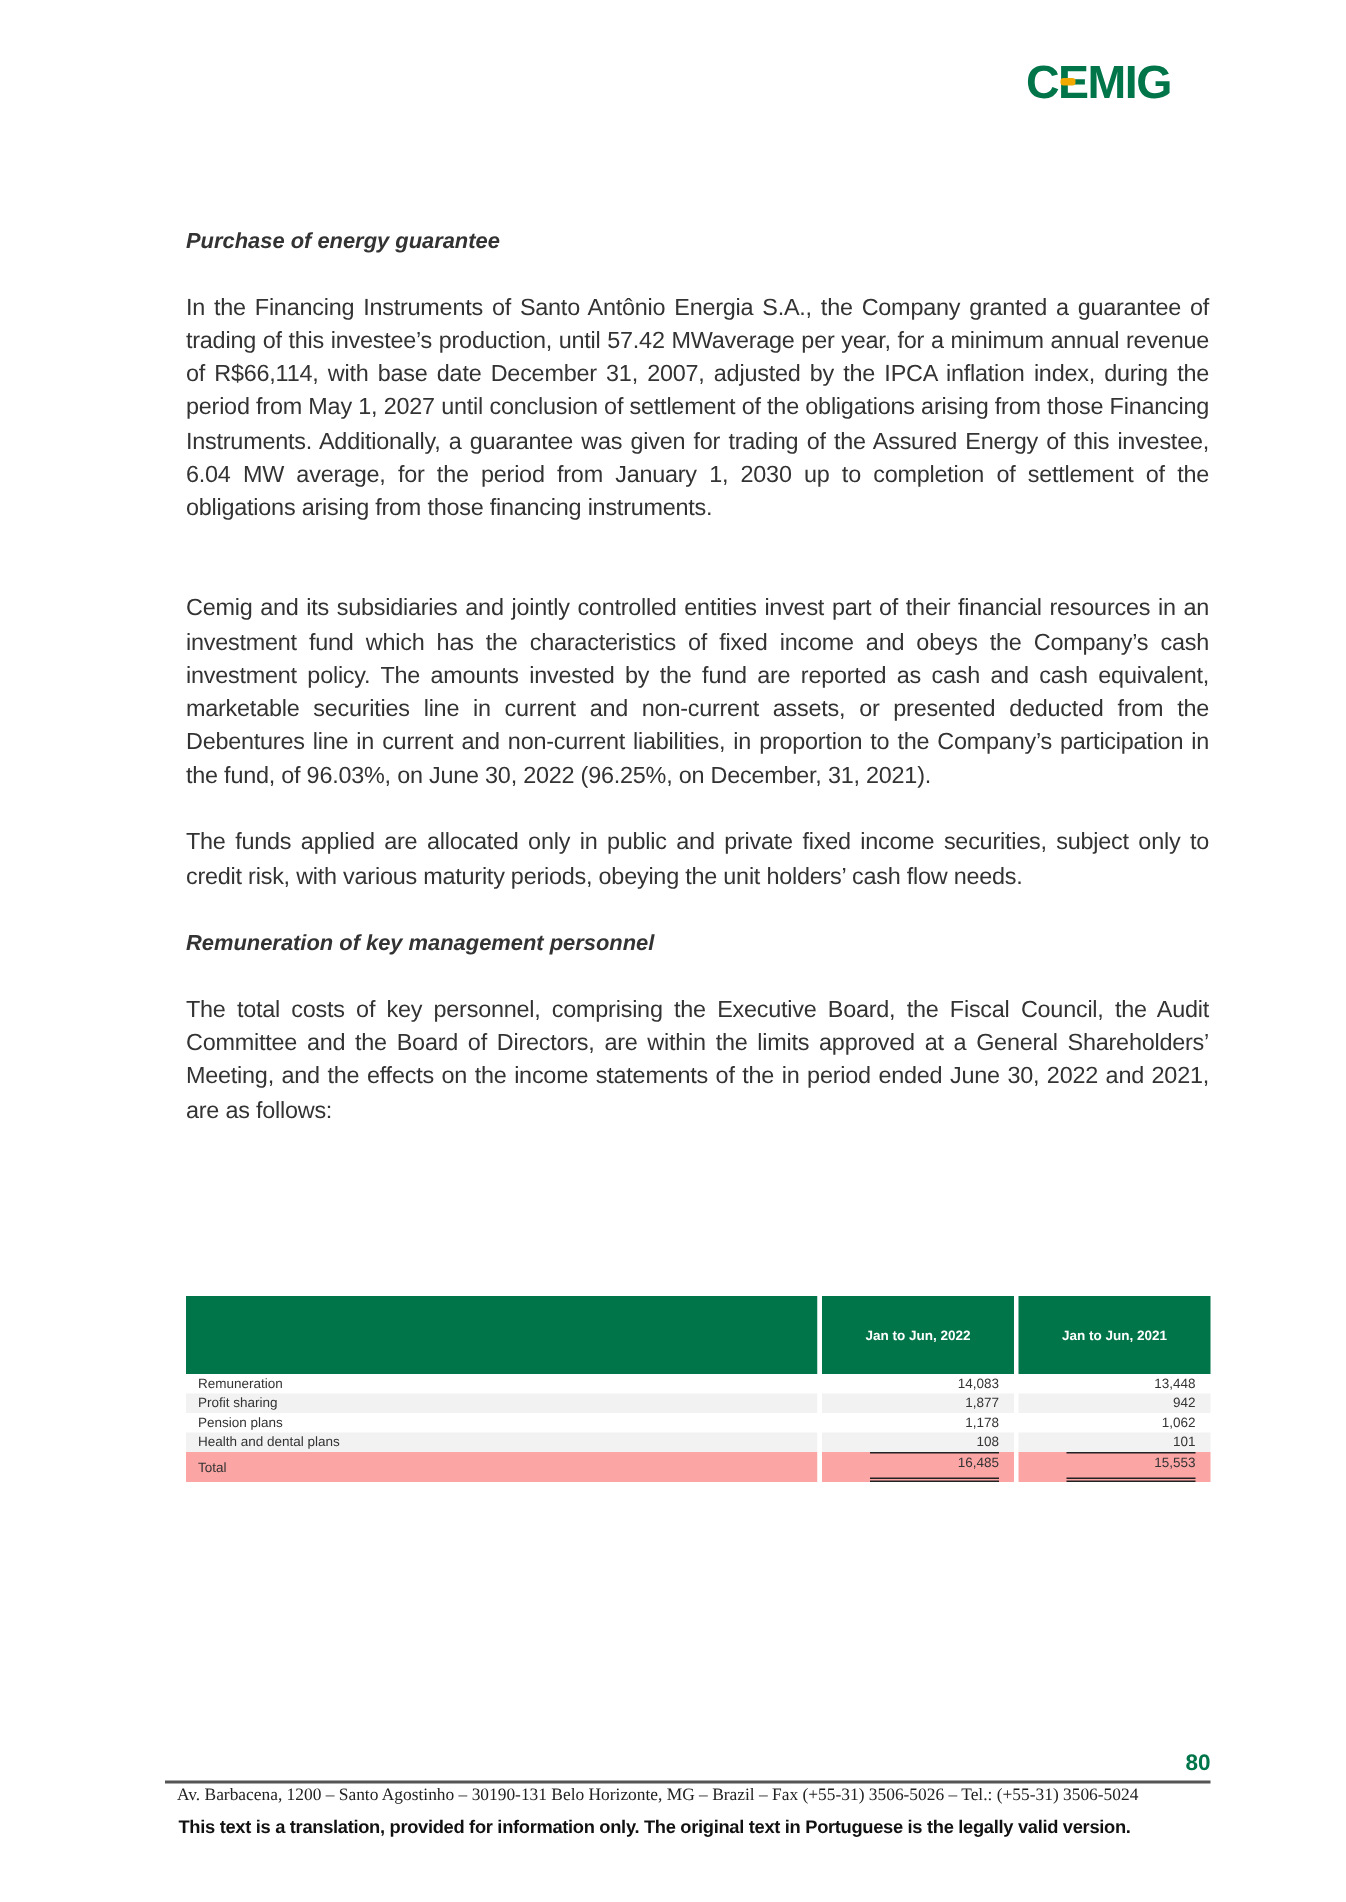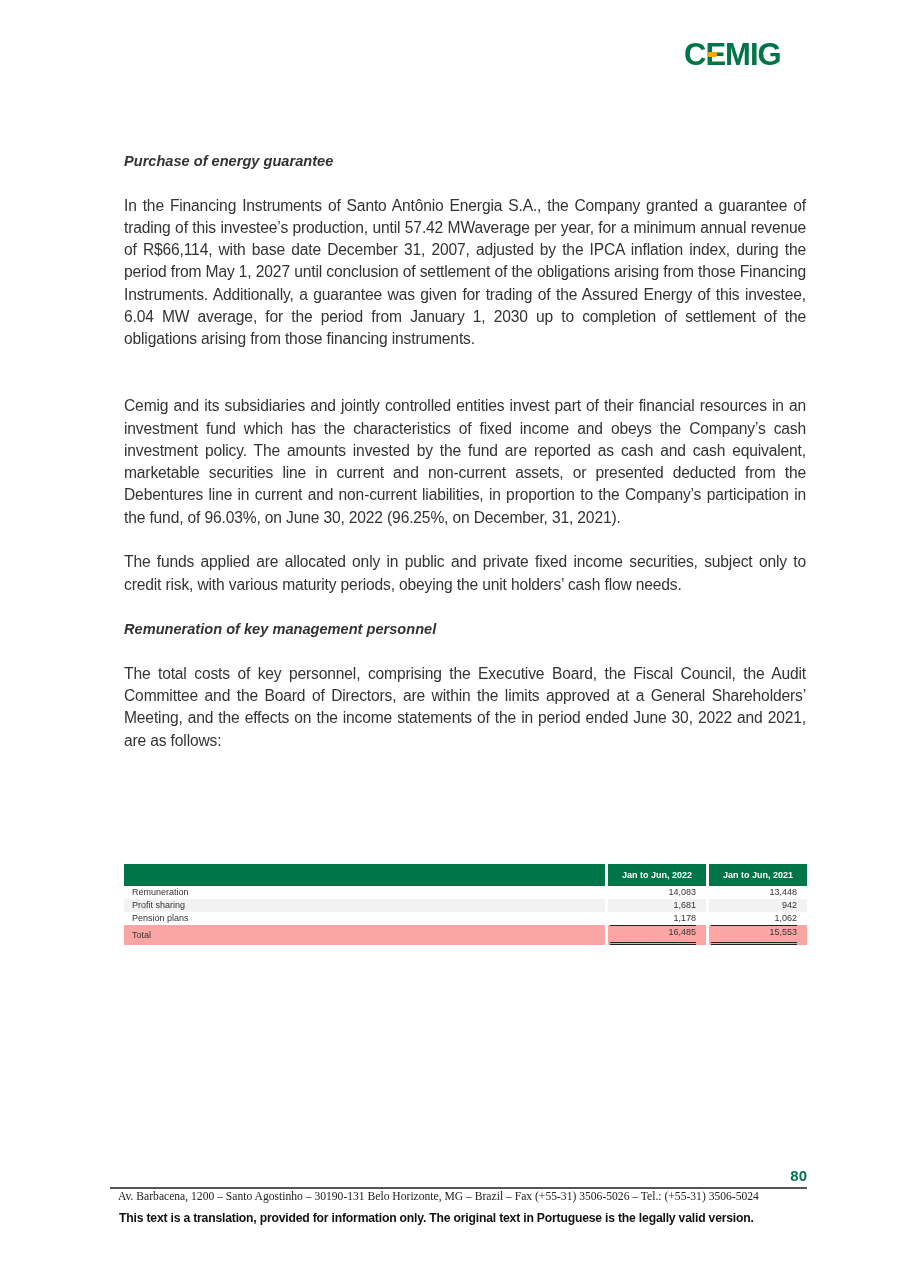--- a/index.html
+++ b/index.html
@@ -4,21 +4,21 @@
   <style>
     html, body { margin: 0; padding: 0; background: #ffffff; }
     body { width: 897px; height: 1268px; position: relative; overflow: hidden;
            font-family: "Liberation Sans", sans-serif; color: #333333; }
     .logo { position: absolute; left: 684px; top: 38px; width: 120px; height: 32px; }
     .content { position: absolute; left: 124px; top: 150px; width: 682px; }
     .heading { font-weight: bold; font-size: 14.6px; line-height: 22.3px; color: #333; margin: 0; font-style: italic; }
     .para { font-size: 15.6px; line-height: 22.3px; text-align: justify; margin: 0; color: #333; letter-spacing: -0.15px; }
     .gap { height: 22.3px; }
     table.fin { position: absolute; left: 124px; top: 864px; width: 683px; border-collapse: separate; border-spacing: 0; font-size: 9px; color: #333; }
-    table.fin th { background: #00754a; color: #fff; font-weight: bold; height: 22px; font-size: 9px; text-align: center; padding: 0; }
+    table.fin th { background: #00754a; color: #fff; font-weight: bold; height: 22px; font-size: 9px; text-align: center; padding: 15px; }
     table.fin th.gapcol, table.fin td.gapcol { width: 3px; background: #fff; padding: 0; }
     table.fin td { height: 13px; padding: 0 0 0 8px; line-height: 13px; }
     table.fin td.num { text-align: right; padding: 0 10px 0 0; width: 88px; }
     table.fin tr.alt td { background: #f2f2f2; }
     table.fin tr.alt td.gapcol { background: #fff; }
     table.fin tr.total td { height: 18px; background: #fca5a5; }
     table.fin tr.total td.gapcol { background: #fff; }
     .numbox { display: inline-block; border-top: 1px solid #222; border-bottom: 3px double #222; padding: 0 0 3px; width: 86px; text-align: right; }
     .footer-rule { position: absolute; left: 110px; top: 1187px; width: 697px; height: 2px; background: #555; }
     .page-num { position: absolute; right: 90px; top: 1167px; font-weight: bold; font-size: 15px; color: #00754a; }
@@ -64,30 +64,37 @@
     <tr>
       <td>Remuneration</td>
       <td class="gapcol"></td>
       <td class="num">14,083</td>
       <td class="gapcol"></td>
       <td class="num">13,448</td>
     </tr>
     <tr class="alt">
       <td>Profit sharing</td>
       <td class="gapcol"></td>
-      <td class="num">1,681</td>
+      <td class="num">1,877</td>
       <td class="gapcol"></td>
       <td class="num">942</td>
     </tr>
     <tr>
       <td>Pension plans</td>
       <td class="gapcol"></td>
       <td class="num">1,178</td>
       <td class="gapcol"></td>
       <td class="num">1,062</td>
+    </tr>
+    <tr class="alt">
+      <td>Health and dental plans</td>
+      <td class="gapcol"></td>
+      <td class="num">108</td>
+      <td class="gapcol"></td>
+      <td class="num">101</td>
     </tr>
     <tr class="total">
       <td>Total</td>
       <td class="gapcol"></td>
       <td class="num"><span class="numbox">16,485</span></td>
       <td class="gapcol"></td>
       <td class="num"><span class="numbox">15,553</span></td>
     </tr>
   </tbody>
 </table>

